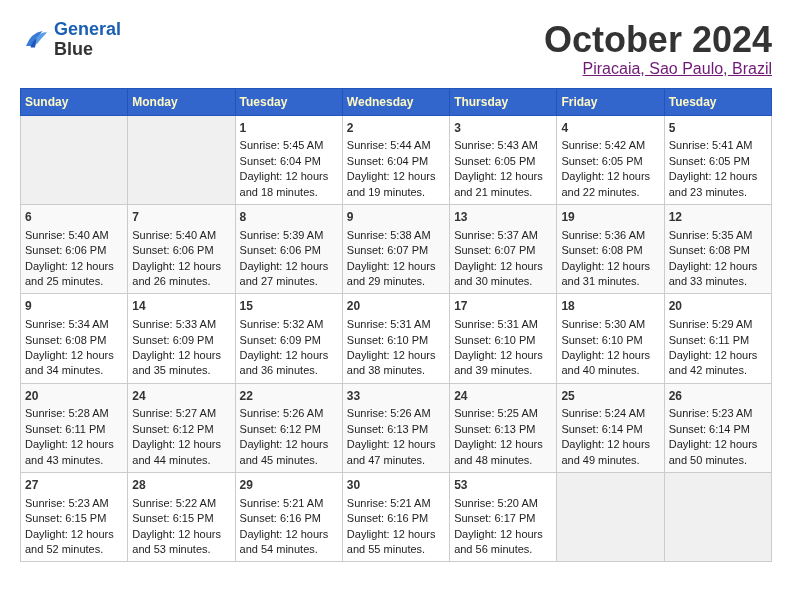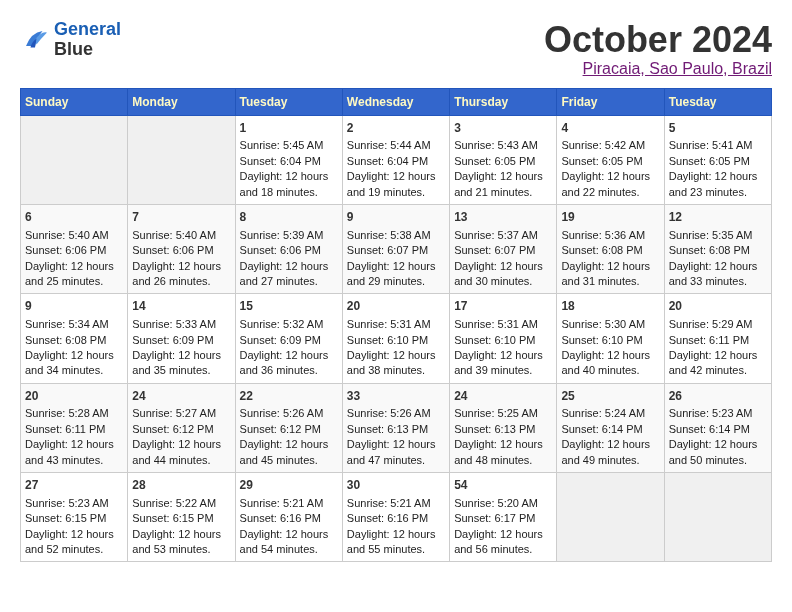--- a/index.html
+++ b/index.html
@@ -250,20 +250,20 @@
         </td>
         <td>
           <span class="day-num">29</span>
           <div class="day-info">Sunrise: 5:21 AM<br>Sunset: 6:16 PM<br>Daylight: 12 hours and 54 minutes.</div>
         </td>
         <td>
           <span class="day-num">30</span>
           <div class="day-info">Sunrise: 5:21 AM<br>Sunset: 6:16 PM<br>Daylight: 12 hours and 55 minutes.</div>
         </td>
         <td>
-          <span class="day-num">54</span>
+          <span class="day-num">53</span>
           <div class="day-info">Sunrise: 5:20 AM<br>Sunset: 6:17 PM<br>Daylight: 12 hours and 56 minutes.</div>
         </td>
         <td class="empty"></td>
         <td class="empty"></td>
       </tr>
     </tbody>
 </table>
 
 </body></html>

